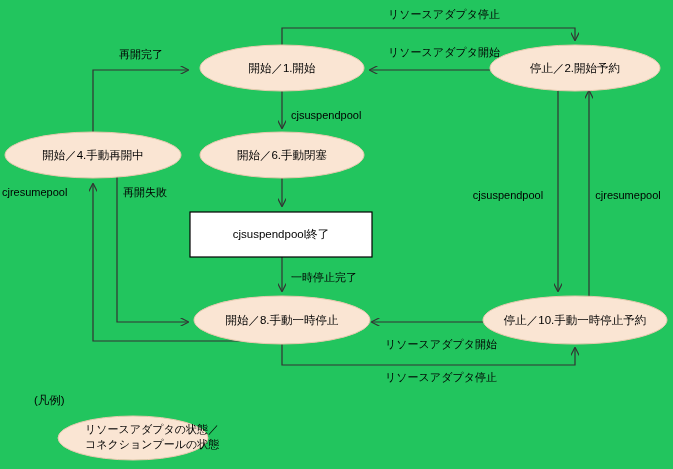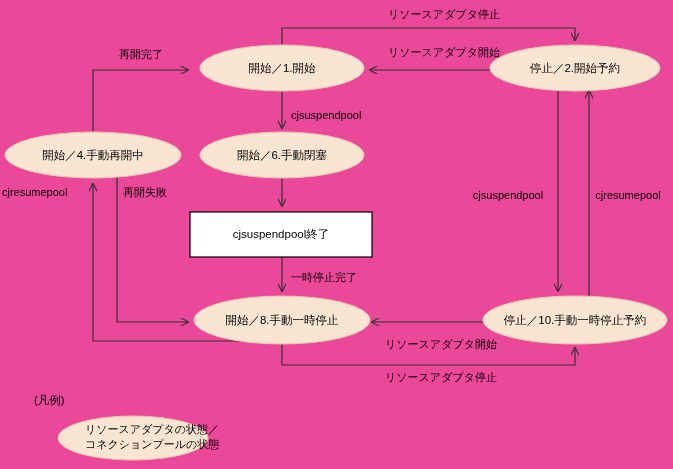--- a/index.html
+++ b/index.html
@@ -7,21 +7,21 @@
     padding: 0;
     background: #ffffff;
   }
   body {
     font-family: "Liberation Sans", "DejaVu Sans", sans-serif;
   }
   #diagram-root {
     position: relative;
     width: 673px;
     height: 469px;
-    background: #ec4899;
+    background: #22c55e;
     overflow: hidden;
   }
   svg#diagram-svg {
     position: absolute;
     left: 0;
     top: 0;
     width: 673px;
     height: 469px;
   }
   .node-ellipse {

